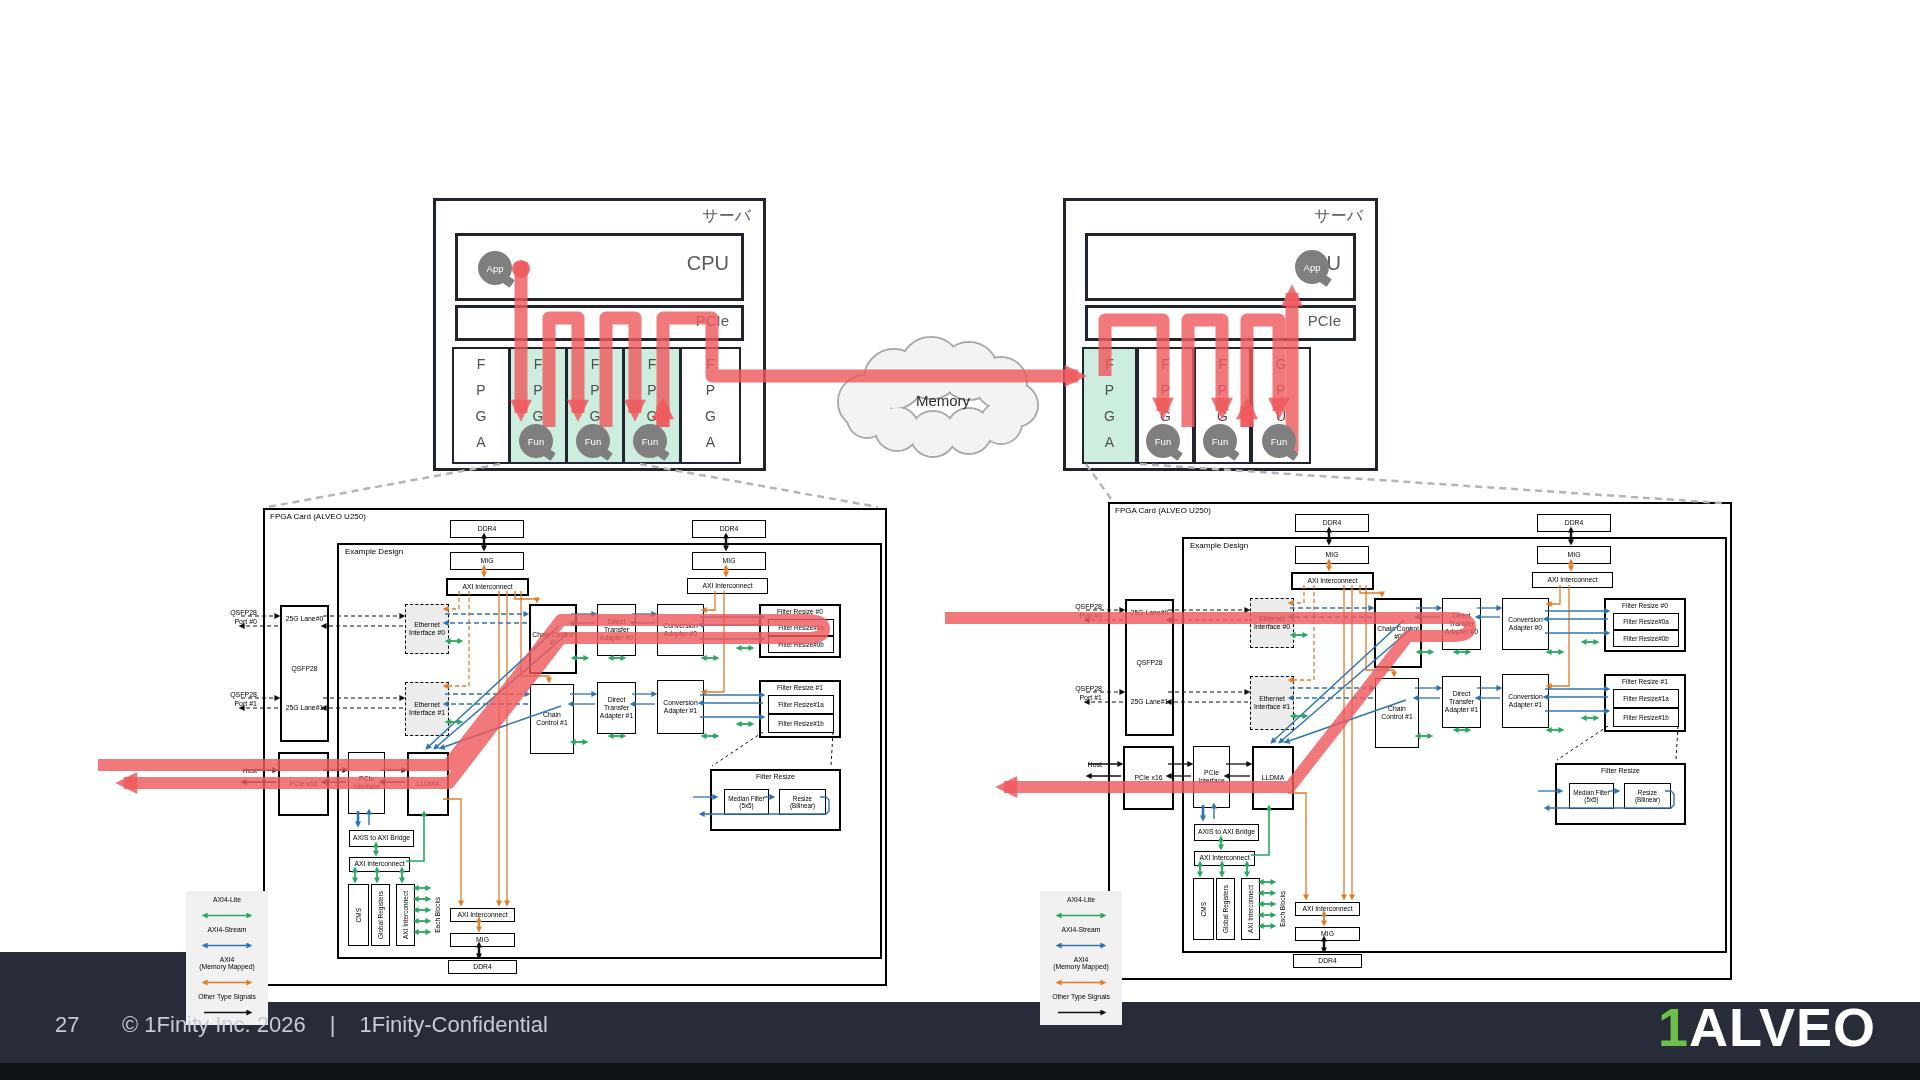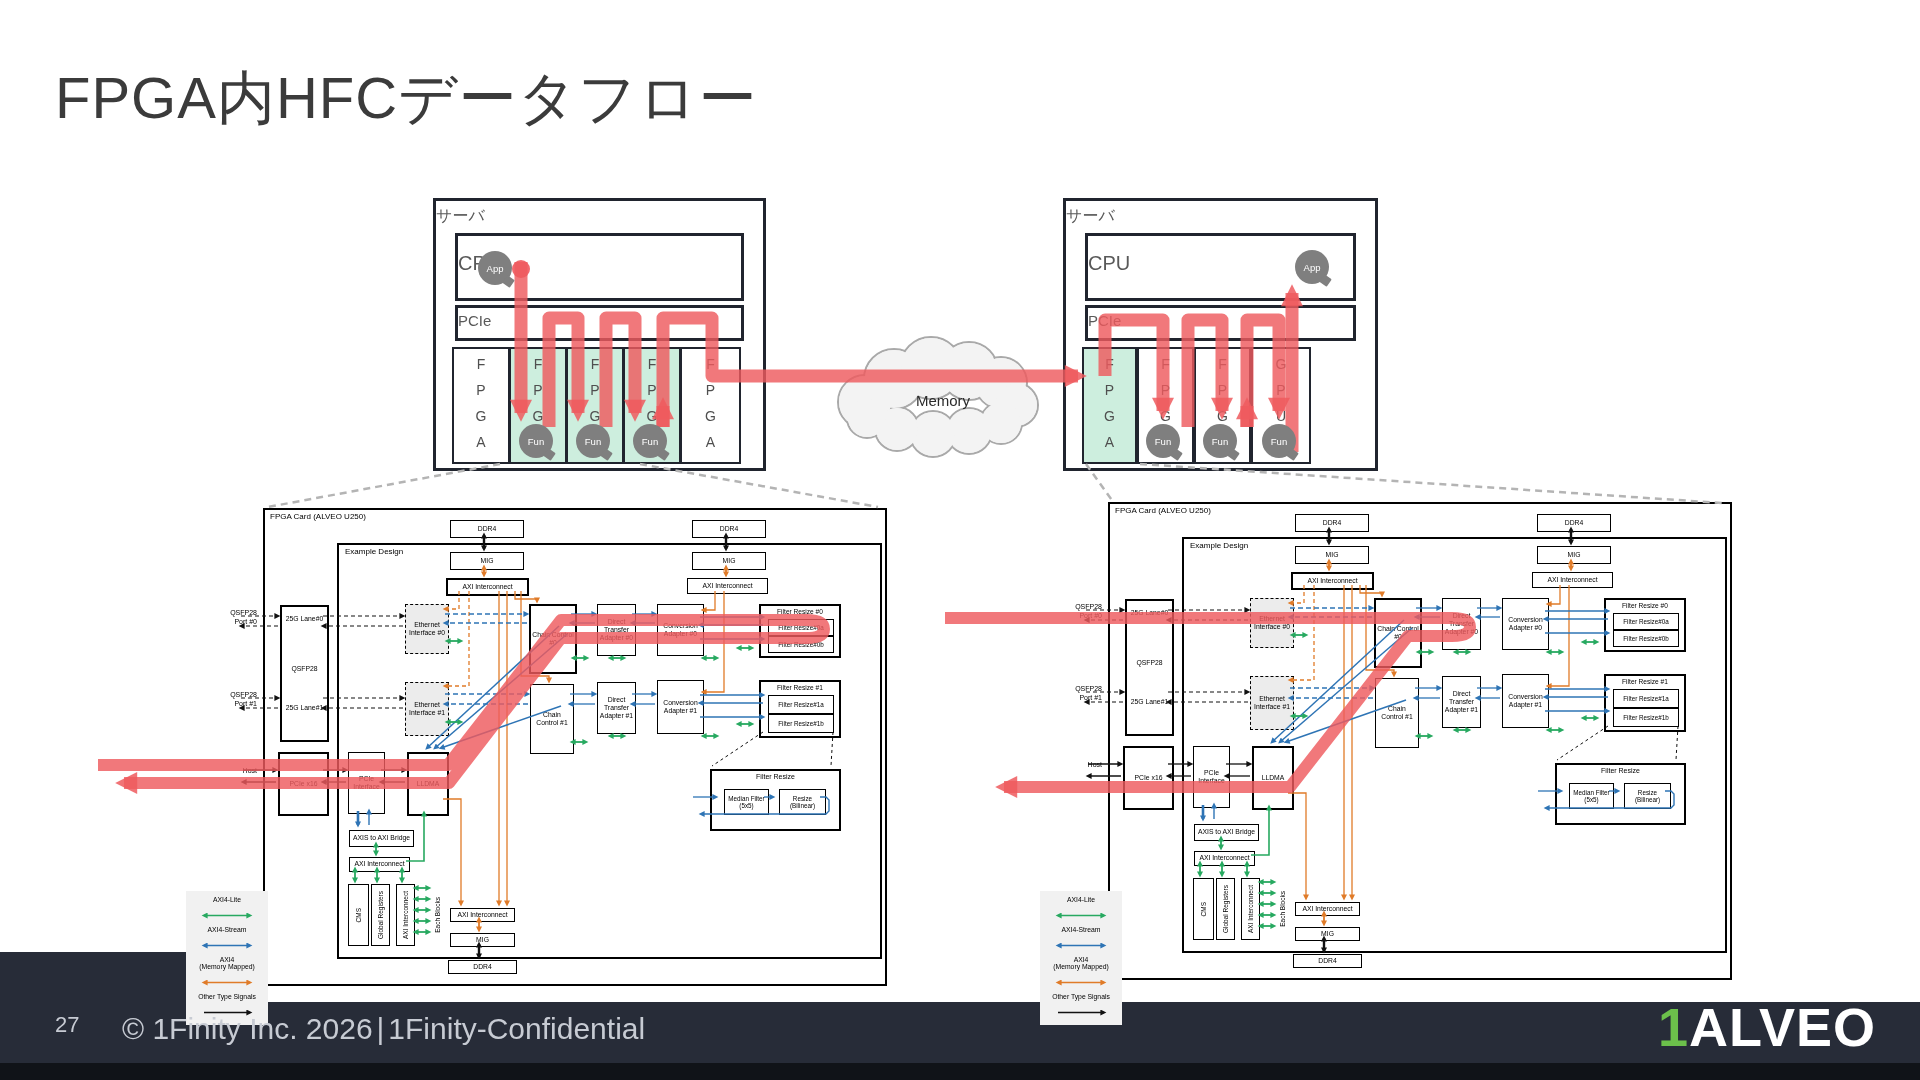--- a/index.html
+++ b/index.html
@@ -4,21 +4,21 @@
 <style>
   html,body{margin:0;padding:0;}
   body{width:1920px;height:1080px;background:#ffffff;position:relative;overflow:hidden;
        font-family:"Liberation Sans","DejaVu Sans",sans-serif;}
   .slide{position:absolute;inset:0;}
   h1.title{position:absolute;left:55px;top:60px;margin:0;font-size:58px;font-weight:300;
            letter-spacing:1px;color:#3b3b3b;}
   #stage{position:absolute;inset:0;}
   
   .sbox{position:absolute;border:3px solid #20242e;background:#fff;}
-  .slabel{position:absolute;left:0;right:12px;text-align:left;color:#595959;}
+  .slabel{position:absolute;left:0;right:12px;text-align:right;color:#595959;}
   .card{position:absolute;border:2.5px solid #20242e;background:#fff;}
   .card.green{background:#cdeede;}
   .card .st{font-size:14px;line-height:26px;color:#4f4f4f;white-space:pre-line;text-align:center;
             width:100%;padding-top:2px;display:block;}
   .bubble{position:absolute;border-radius:50%;background:#7f7f7f;color:#fff;display:flex;
           align-items:center;justify-content:center;font-size:9.5px;z-index:30;}
   .bubble .tail{position:absolute;width:9px;height:9px;background:#7f7f7f;right:-1px;bottom:-1px;
           transform:rotate(35deg);border-radius:1px;z-index:-1;}
   .reddot{position:absolute;width:18px;height:18px;border-radius:50%;z-index:28;opacity:.9;}
   
@@ -41,30 +41,29 @@
   .legend{position:absolute;width:76px;background:#f1f1f1;padding:5px 3px 4px 3px;z-index:6;
           display:flex;flex-direction:column;gap:2px;align-items:center;}
   .legend .li{font-size:6.8px;text-align:center;line-height:1.15;white-space:pre-line;color:#000;}
   .nework{position:absolute;left:893px;top:392px;width:100px;text-align:center;font-size:15px;
           color:#2b2b2b;z-index:26;}
   
   .leftblock{position:absolute;left:0;top:952px;width:202px;height:60px;background:#272c38;}
   .footerbar{position:absolute;left:0;top:1002px;width:1920px;height:78px;background:#272c38;}
   .bottomstrip{position:absolute;left:0;top:1063px;width:1920px;height:17px;background:#101318;}
   .pageno{position:absolute;left:55px;top:1012px;font-size:22px;color:#c7cbd3;z-index:8;}
-  .ftext{position:absolute;left:122px;top:1012px;font-size:30px;color:#c7cbd3;z-index:8;display:flex;gap:4px;}
+  .ftext{position:absolute;left:122px;top:1012px;font-size:22px;color:#c7cbd3;z-index:8;display:flex;gap:24px;}
   .logo{position:absolute;left:1658px;top:996px;font-size:54px;font-weight:800;color:#fff;
         letter-spacing:1px;z-index:8;font-family:"Liberation Sans",sans-serif;}
   .logo .g{color:#6cc04b;}
 </style>
 </head>
 <body>
 
 <div class="slide">
-  <h1 class="title">FPGA内HFCデータフロー</h1>
   <div id="stage">
       <div class="sbox" style="left: 433px; top: 198px; width: 327px; height: 267px;">
         <div class="slabel" style="top: 5px; font-size: 16px;">サーバ</div>
       </div>
       <div class="sbox" style="left: 455px; top: 233px; width: 283px; height: 62px;">
         <div class="slabel" style="top: 16px; font-size: 20px;">CPU</div>
       </div>
       <div class="sbox" style="left: 455px; top: 305px; width: 283px; height: 30px;">
         <div class="slabel" style="top: 4px; font-size: 15px;">PCIe</div>
       </div>

